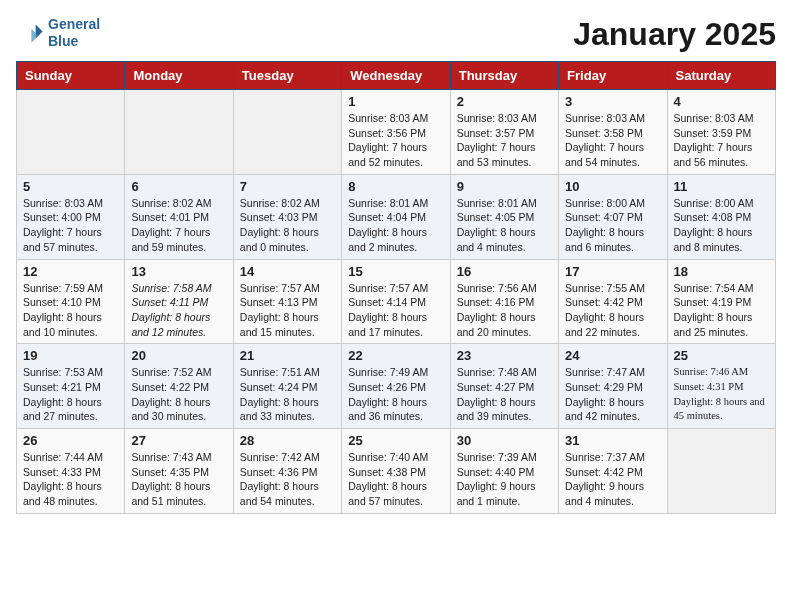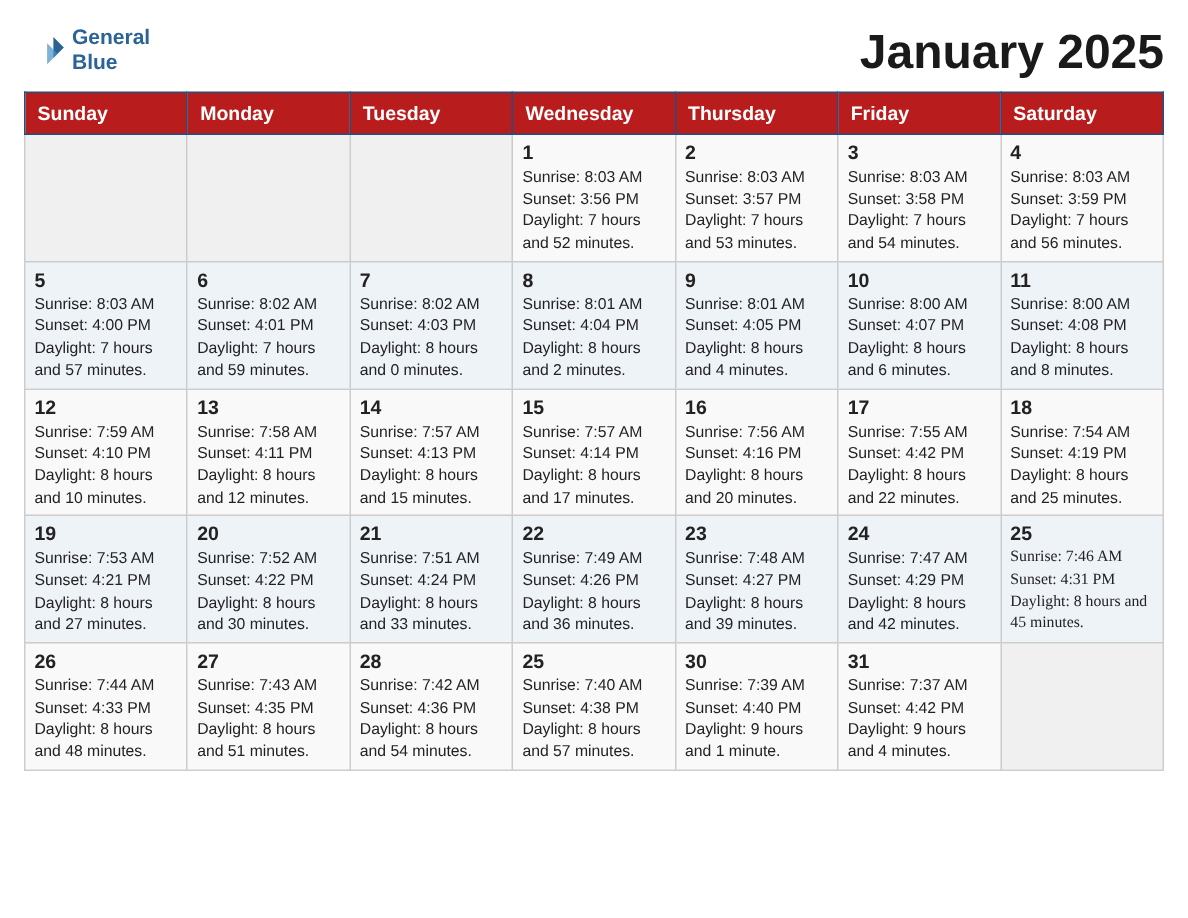--- a/index.html
+++ b/index.html
@@ -199,21 +199,21 @@
       </tr>
       <tr>
         <td>
           <span class="day-number">12</span>
           <div class="day-info" style="white-space: pre-line;">Sunrise: 7:59 AM
 Sunset: 4:10 PM
 Daylight: 8 hours and 10 minutes.</div>
         </td>
         <td>
           <span class="day-number">13</span>
-          <div class="day-info" style="white-space: pre-line;">Sunrise: 7:58 AM
+          <div class="day-info" style="white-space: pre-line; font-style: italic;">Sunrise: 7:58 AM
 Sunset: 4:11 PM
 Daylight: 8 hours and 12 minutes.</div>
         </td>
         <td>
           <span class="day-number">14</span>
           <div class="day-info" style="white-space: pre-line;">Sunrise: 7:57 AM
 Sunset: 4:13 PM
 Daylight: 8 hours and 15 minutes.</div>
         </td>
         <td>

